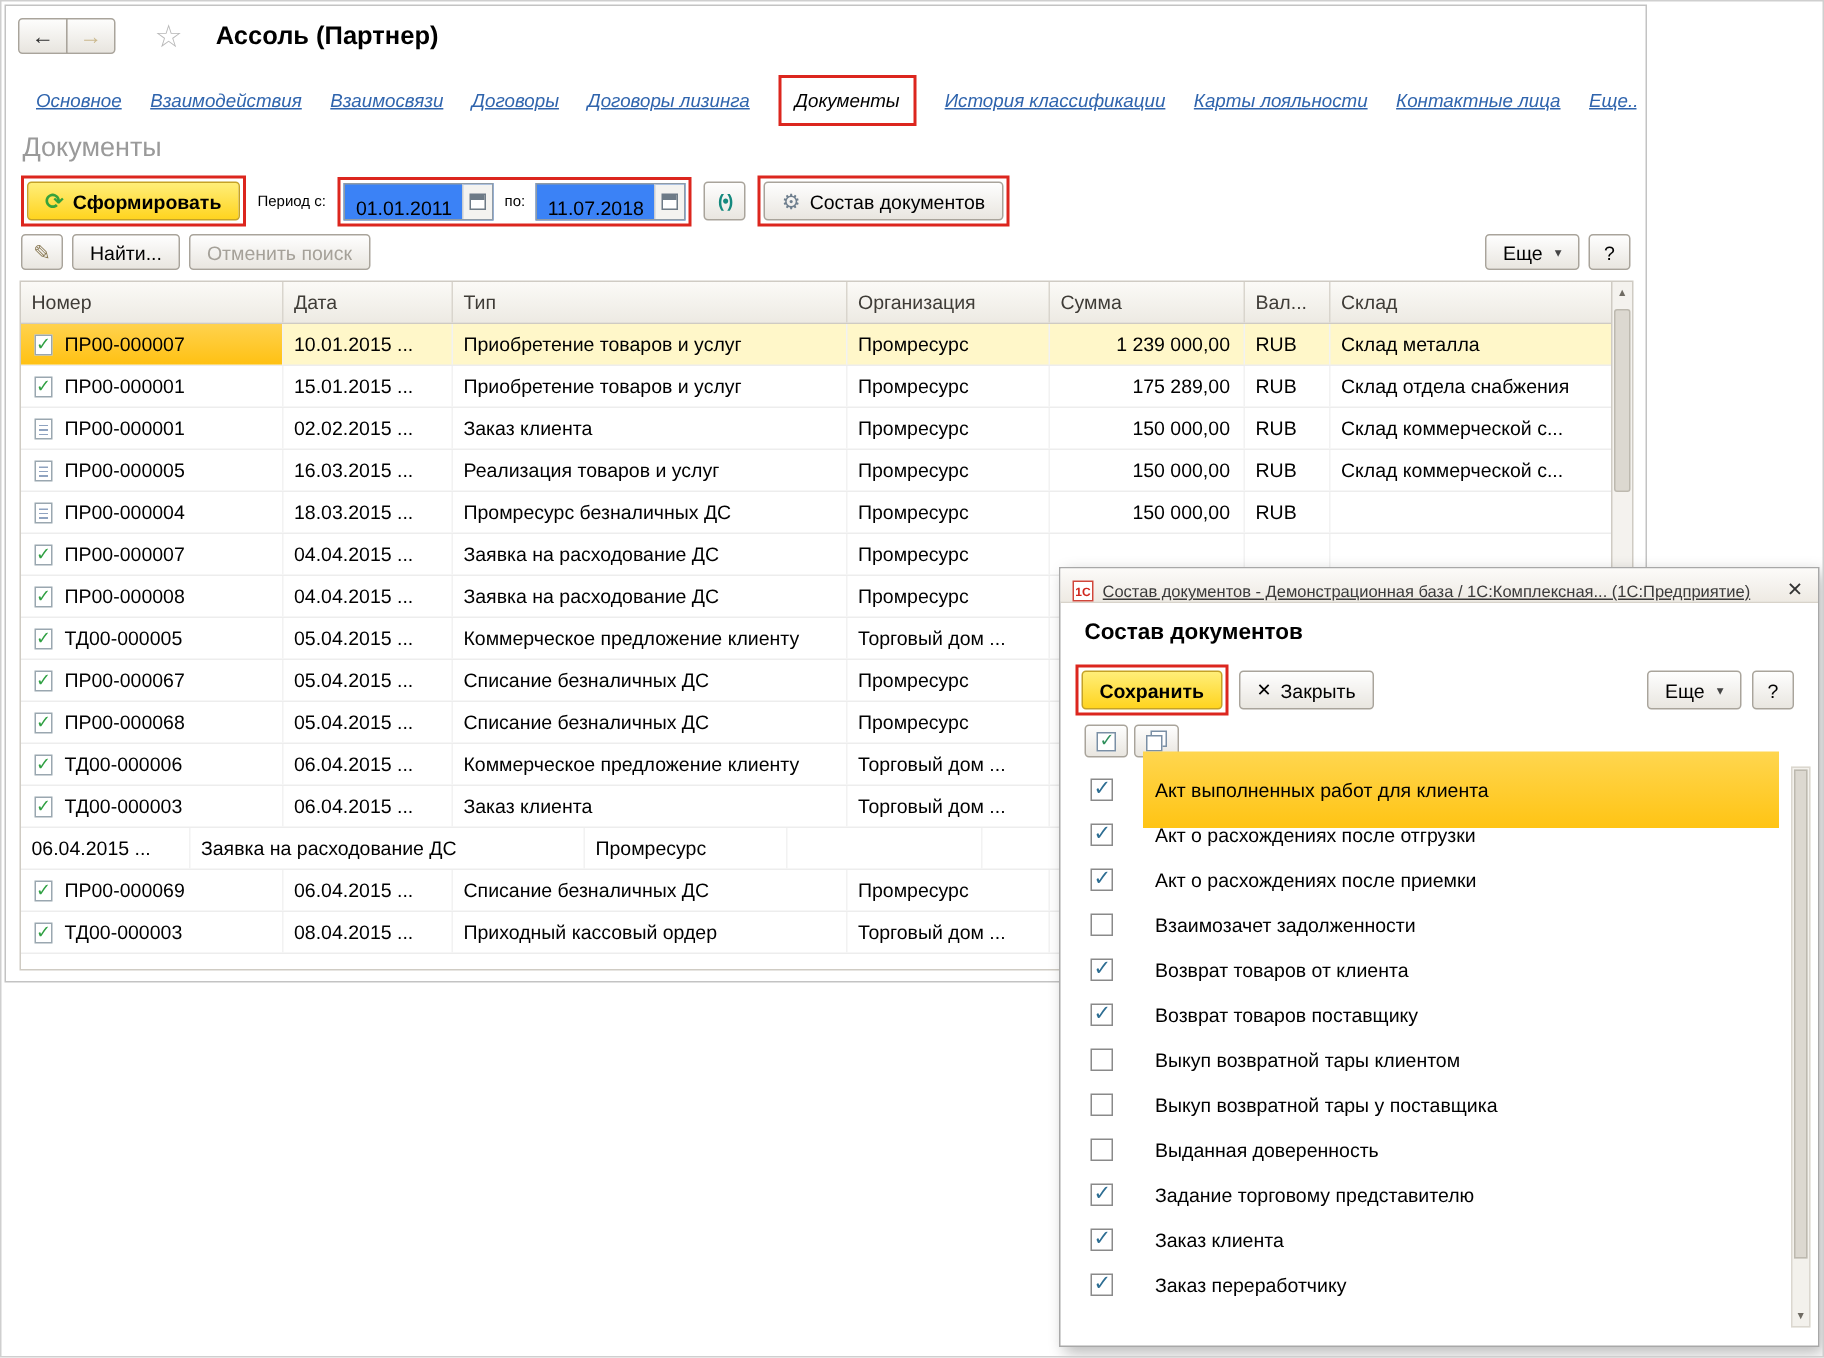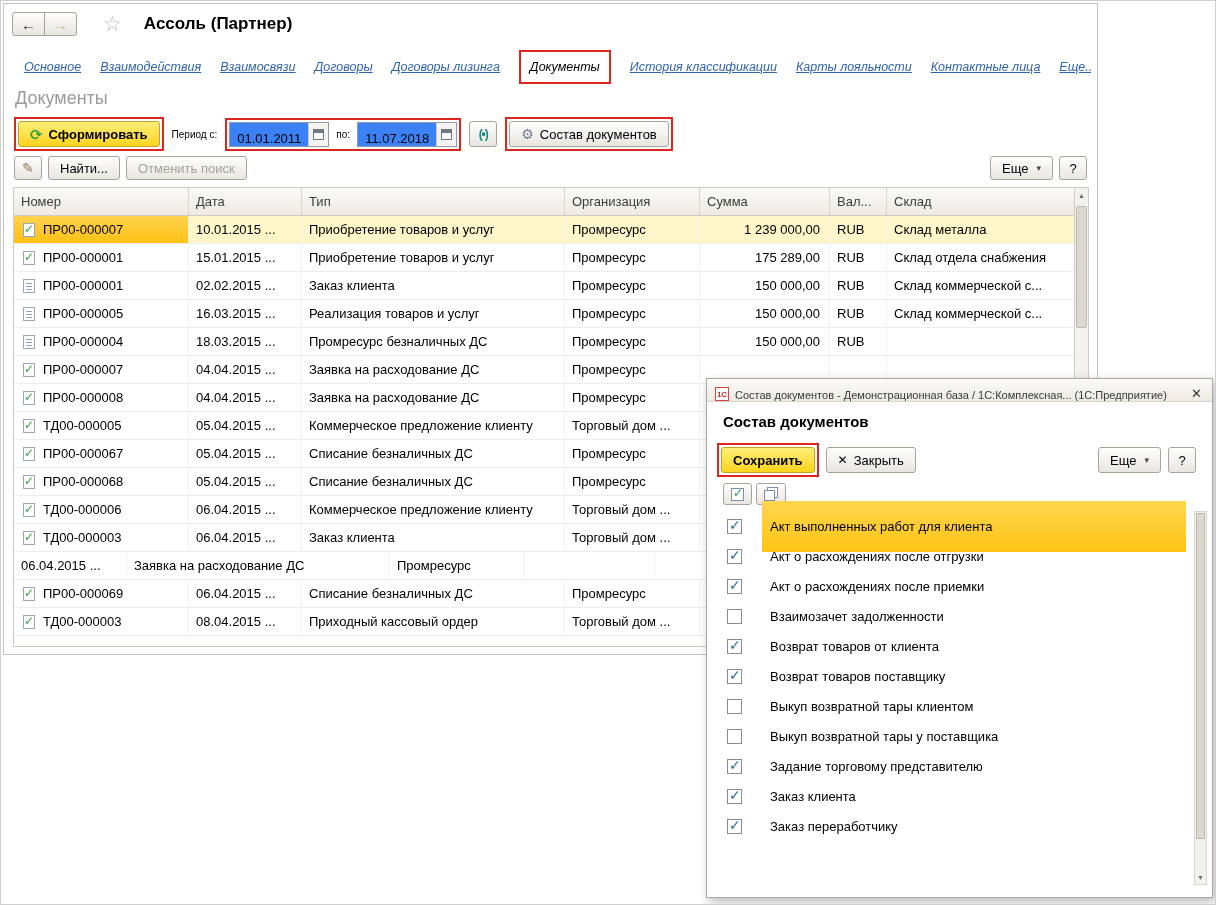--- a/index.html
+++ b/index.html
@@ -91,21 +91,21 @@
   .dialog {
     position:absolute; left:706px; top:378px; width:507px; height:520px;
     background:#FFF; border:1px solid #A8A8A8; box-shadow:3px 4px 10px rgba(0,0,0,0.28); z-index:10;
   }
   .dlg-title {
     height:23px; display:flex; align-items:flex-end; gap:6px; padding:0 8px;
     background:linear-gradient(#FCFBF9,#EEEAE3); border-bottom:1px solid #D8D3CA;
     font-size:11px; color:#3A3A3A;
   }
   .logo-1c { width:14px; height:14px; flex:none; background:#FFF; border:1px solid #D0463A; color:#D0261C; font-size:8px; font-weight:bold; display:flex; align-items:center; justify-content:center; }
-  .dlg-title-text { flex:1; overflow:hidden; white-space:nowrap; text-overflow:ellipsis; }
+  .dlg-title-text { flex:1; overflow:hidden; white-space:nowrap; text-overflow:ellipsis;text-decoration:underline; }
   .dlg-close { font-size:13px; color:#333; cursor:pointer; padding:0 2px; }
   .dlg-heading { position:absolute; left:16px; top:34px; font-size:15px; font-weight:bold; }
   .dlg-buttons { position:absolute; left:10px; top:64px; right:16px; display:flex; align-items:center; gap:7px; }
   .dlg-buttons .x { font-weight:bold; font-size:12px; }
   .dlg-tools { position:absolute; left:16px; top:104px; display:flex; gap:4px; }
   .dlg-tools .btn { height:22px; }
   .ico-checkall { width:13px; height:13px; border:1px solid #7A8FA5; background:#FFF; position:relative; display:inline-block; }
   .ico-checkall::after { content:"✓"; color:#2E8F5B; font-weight:bold; font-size:12px; position:absolute; left:1px; top:-3px; }
   .ico-copy { width:14px; height:14px; position:relative; display:inline-block; }
   .ico-copy::before, .ico-copy::after { content:""; position:absolute; width:9px; height:9px; border:1px solid #7A8FA5; background:#FFF; }
@@ -459,20 +459,24 @@
       </div>
       <div class="dlg-item">
         <span class="cb"></span>
         <span class="lbl2">Выкуп возвратной тары клиентом</span>
       </div>
       <div class="dlg-item">
         <span class="cb"></span>
         <span class="lbl2">Выкуп возвратной тары у поставщика</span>
       </div>
       <div class="dlg-item">
+        <span class="cb"></span>
+        <span class="lbl2">Выданная доверенность</span>
+      </div>
+      <div class="dlg-item">
         <span class="cb checked"></span>
         <span class="lbl2">Задание торговому представителю</span>
       </div>
       <div class="dlg-item">
         <span class="cb checked"></span>
         <span class="lbl2">Заказ клиента</span>
       </div>
       <div class="dlg-item">
         <span class="cb checked"></span>
         <span class="lbl2">Заказ переработчику</span>

